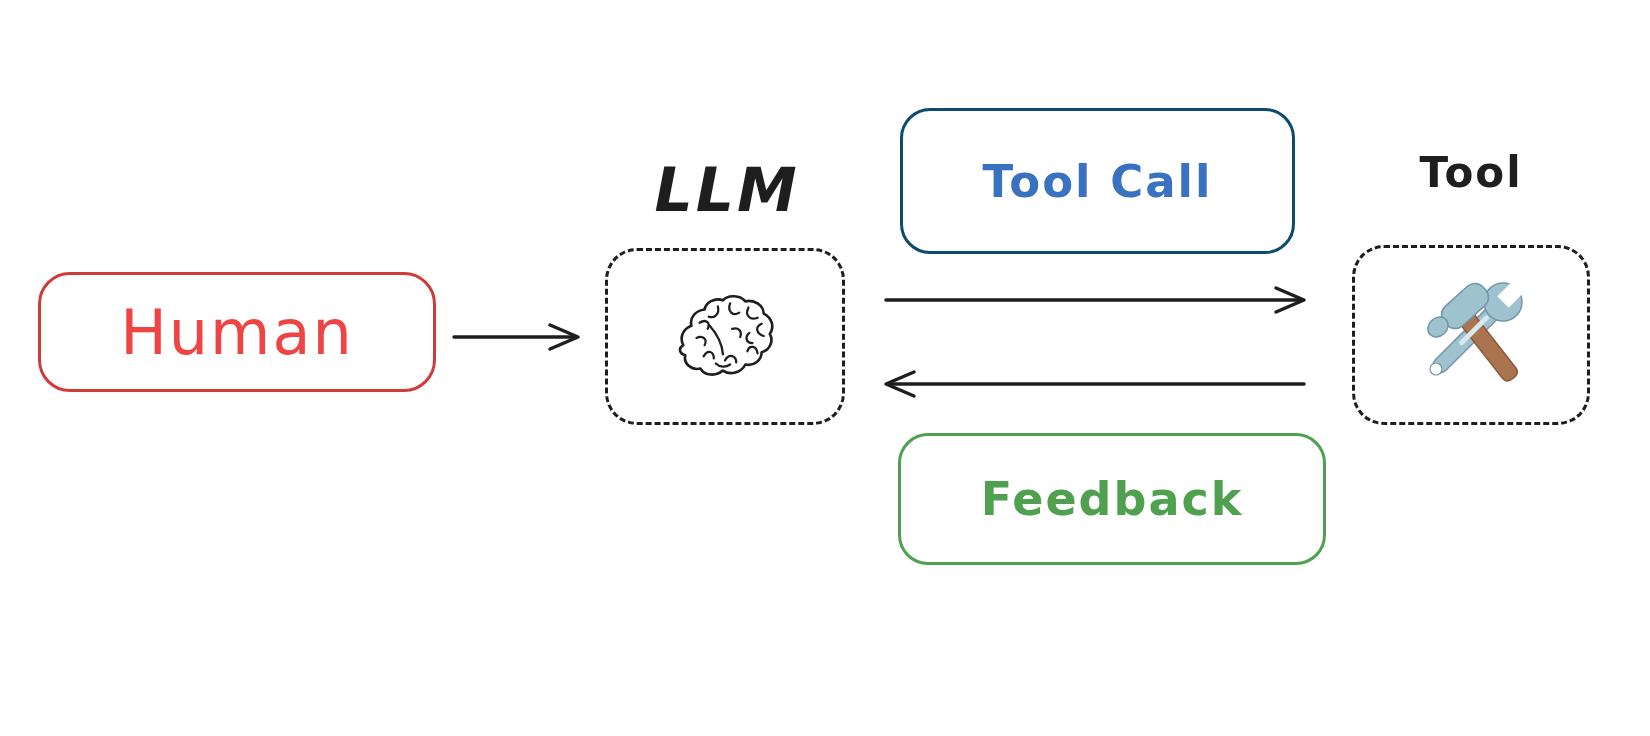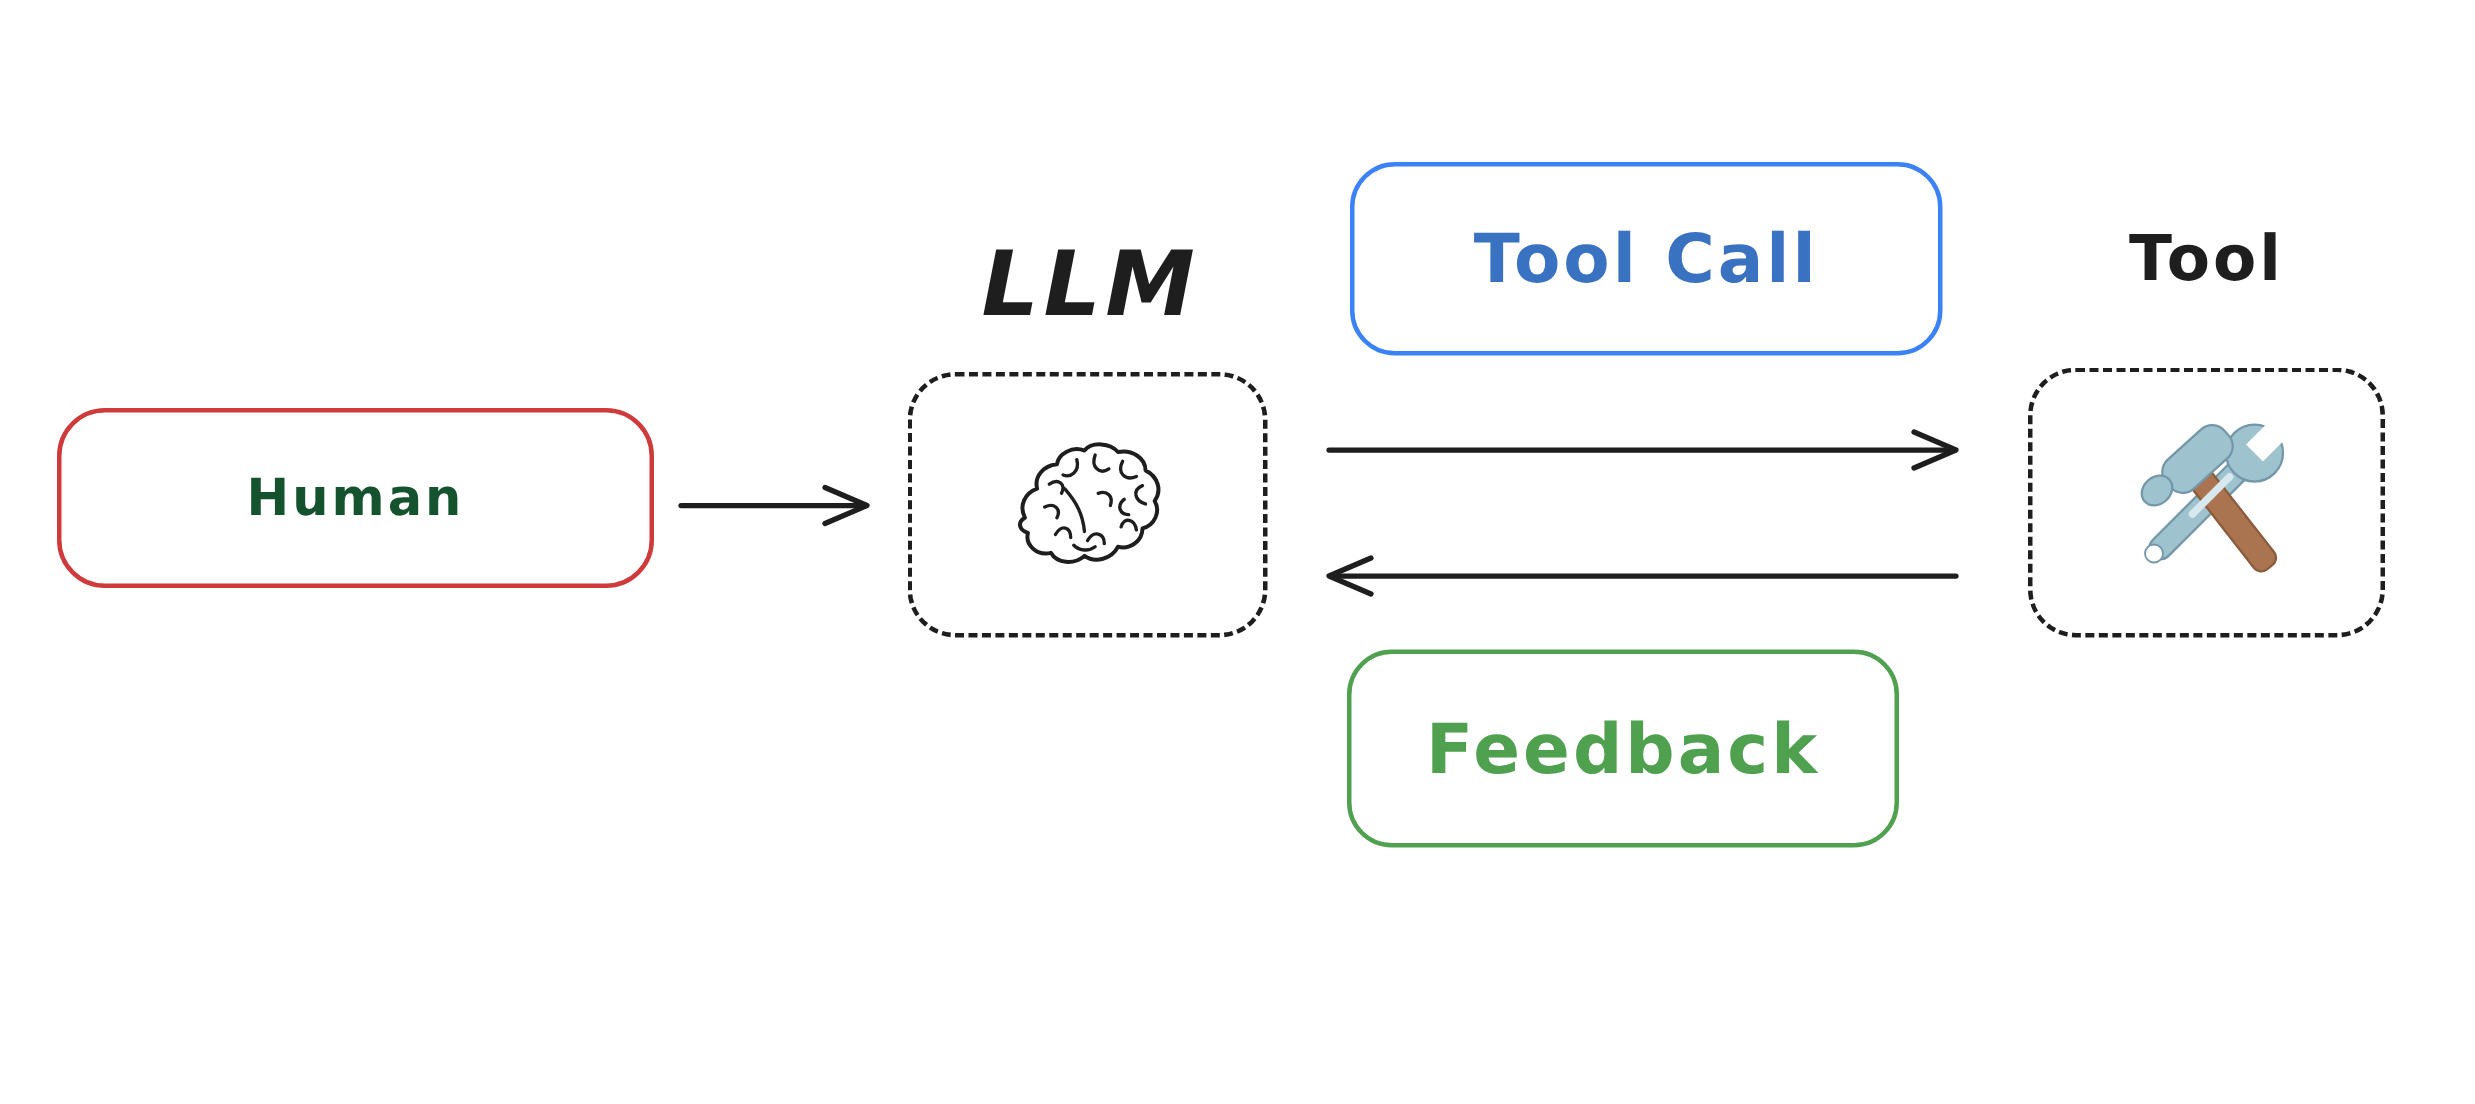--- a/index.html
+++ b/index.html
@@ -21,42 +21,42 @@
     display:flex;align-items:center;justify-content:center;
     box-sizing:border-box;
     border-radius:30px;
     font-weight:700;
   }
   .human-box{
     left:38px;top:272px;width:398px;height:120px;
     border:3px solid #cf3b3b;
   }
   .human-text{
-    color:#14532d;font-size:34px;font-weight:700;letter-spacing:2px;
+    color:#ef4444;font-size:62px;font-weight:400;letter-spacing:2px;
   }
   .dashed-box{
     border:3px dashed #1e1e1e;
   }
   .llm-box{ left:605px;top:248px;width:240px;height:177px; }
   .tool-box{ left:1352px;top:245px;width:238px;height:180px; }
   .float-label{
     position:absolute;
     transform:translate(-50%,-50%);
     color:#1e1e1e;font-weight:700;
     white-space:nowrap;
   }
   .llm-label{ left:727px;top:190px;font-size:60px;font-style:italic;letter-spacing:3px; }
   .tool-label{ left:1471px;top:172px;font-size:42px;letter-spacing:2px; }
   .toolcall-box{
-    left:900px;top:108px;width:395px;height:129px;
-    border:3px solid #3b82f6;
+    left:900px;top:108px;width:395px;height:146px;
+    border:3px solid #0c4a6e;
     color:#3a72c2;font-size:45px;letter-spacing:2px;
   }
   .feedback-box{
-    left:898px;top:433px;width:368px;height:132px;
+    left:898px;top:433px;width:428px;height:132px;
     border:3px solid #4fa04f;
     color:#4fa04f;font-size:46px;letter-spacing:2px;
   }
   .arrow{ position:absolute; }
   .arrow line,.arrow polyline{
     stroke:#1e1e1e;stroke-width:3.5;fill:none;
     stroke-linecap:round;stroke-linejoin:round;
   }
   .icon-svg{ display:block; }
 </style>

